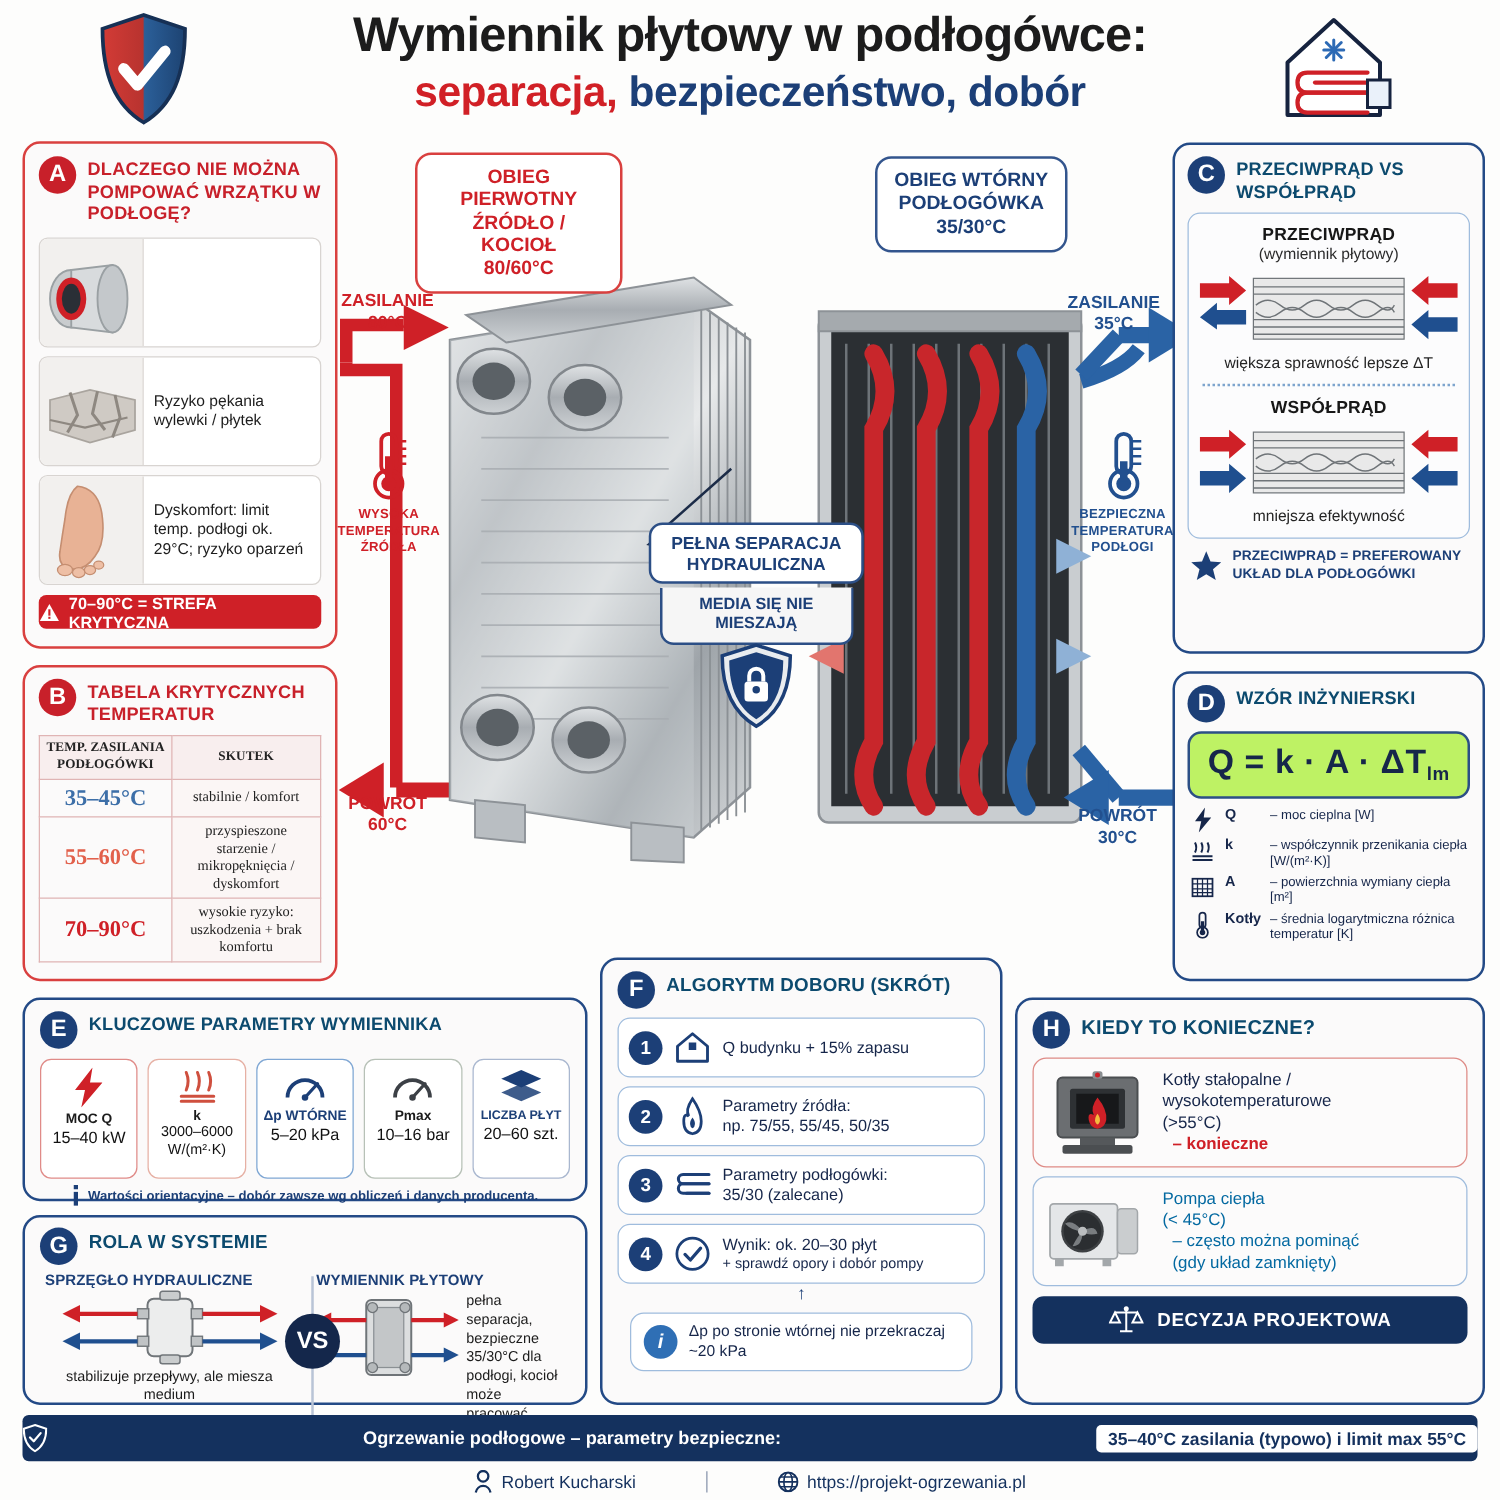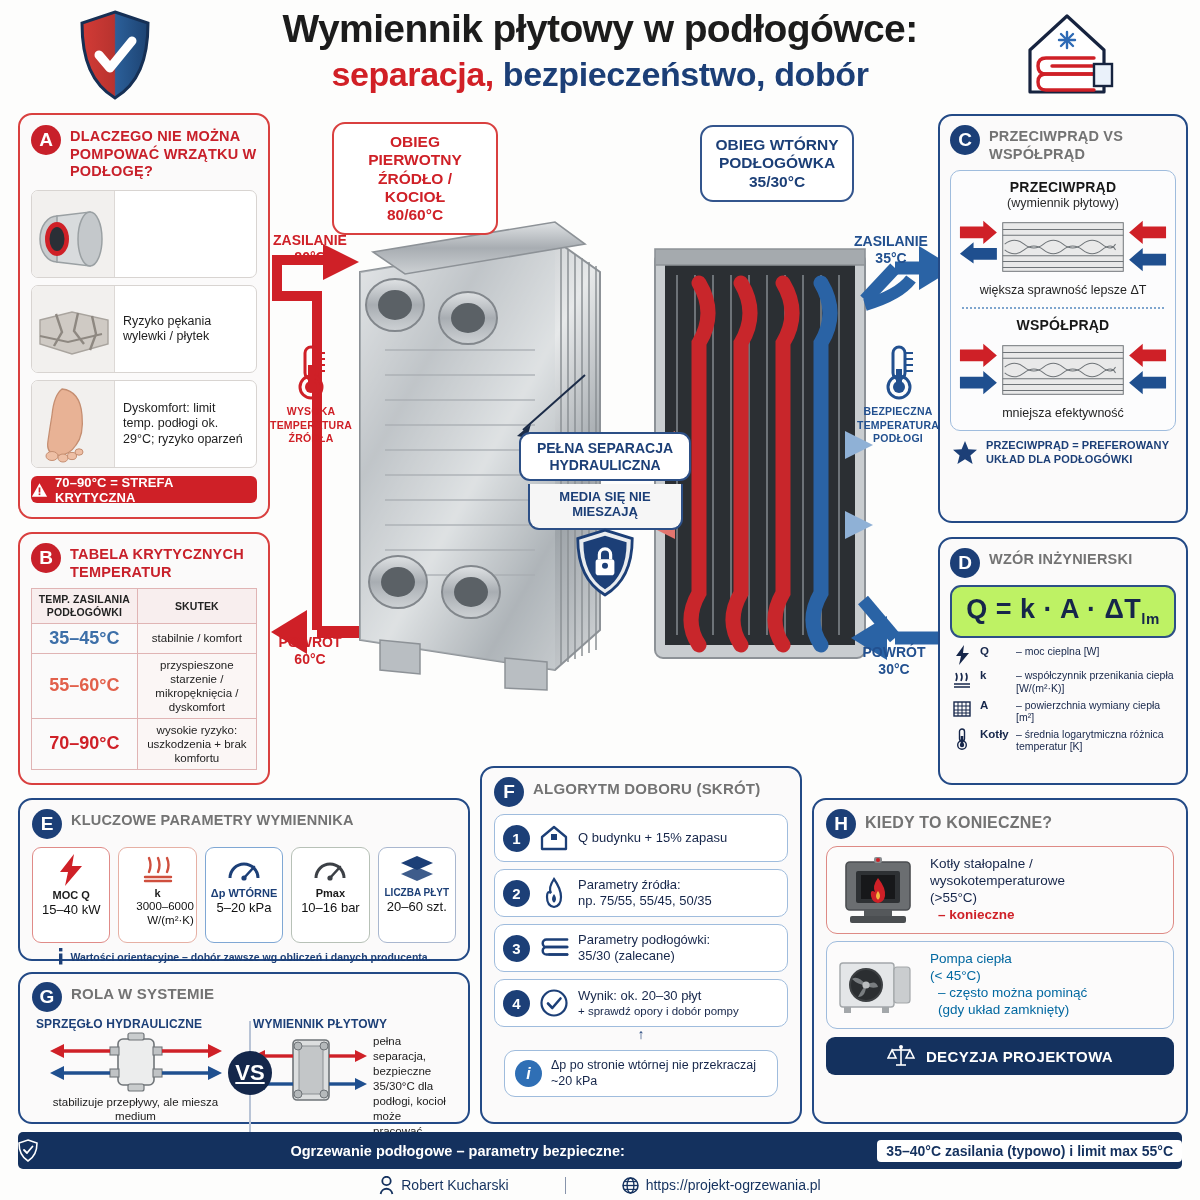--- a/index.html
+++ b/index.html
@@ -32,40 +32,40 @@
     width:30px; height:30px; border-radius:50%;
     display:inline-flex; align-items:center; justify-content:center;
     color:#fff; font-weight:bold; font-size:19px; flex:0 0 auto;
   }
   .badge.red { background:#c8202a; }
   .badge.blue { background:#1c3f77; }
 
   .card-head { display:flex; gap:9px; align-items:flex-start; }
   .card-title { font-size:14.5px; font-weight:bold; line-height:1.22; letter-spacing:.2px; text-transform:uppercase; padding-top:3px;}
   .card-title.red { color:#c8202a; }
-  .card-title.blue { color:#737373; }
+  .card-title.blue { color:#0c4a6e; }
 
   
   #cardA { left:18px; top:113px; width:252px; height:406px; padding:10px 11px; }
   .reason-list { margin-top:9px; display:flex; flex-direction:column; gap:7px; }
   .reason {
     display:flex; border:1px solid #d8d4d1; border-radius:7px; background:#fff;
     overflow:hidden; height:88px;
   }
   .reason .thumb { width:83px; flex:0 0 83px; border-right:1px solid #ddd9d6; background:#f2f0ee; position:relative;}
   .reason .rtext { padding:6px 6px 6px 8px; font-size:12.5px; line-height:1.24; color:#1d1d1d; display:flex; align-items:center;}
   .warn-bar {
     margin-top:8px; height:27px; border-radius:6px; background:#cf2027;
     display:flex; align-items:center; justify-content:center; gap:7px;
     color:#fff; font-weight:bold; font-size:13px; letter-spacing:.1px;
   }
 
   
   #cardB { left:18px; top:532px; width:252px; height:253px; padding:9px 11px; }
-  table.crit { width:100%; border-collapse:collapse; margin-top:7px; font-size:12px; }
+  table.crit { width:100%; border-collapse:collapse; margin-top:7px; font-size:12px;font-family:Liberation Serif, serif; }
   table.crit th, table.crit td { border:1px solid #e0b4b4; padding:4px 5px; text-align:center; vertical-align:middle;}
   table.crit th { background:#f8eeee; font-size:10.5px; font-weight:bold; color:#222; line-height:1.2; letter-spacing:.1px;}
   table.crit td.tmp { font-size:18px; font-weight:bold; width:47%; }
   table.crit td.eff { font-size:11.5px; line-height:1.22; color:#222; background:#fbf6f5;}
   .tmp-blue { color:#3d6fa8; }
   .tmp-orange { color:#e2604b; }
   .tmp-red { color:#cf2027; }
 
   
   .pill {
@@ -82,21 +82,21 @@
   .flowlabel.blue { color:#22508f; }
   #lblZas80 { left:264px; top:232px; width:92px; font-size:14px; }
   #lblPow60 { left:264px; top:634px; width:92px; font-size:14px; }
   #lblZas35 { left:845px; top:233px; width:92px; font-size:14px; }
   #lblPow30 { left:848px; top:644px; width:92px; font-size:14px; }
 
   .thermo-note { position:absolute; text-align:center; font-weight:bold; font-size:10.5px; line-height:1.3; letter-spacing:.2px;}
   #thermoSrc { left:262px; top:405px; width:98px; color:#cf2027; }
   #thermoFloor { left:848px; top:405px; width:100px; color:#22508f; }
 
-  .sep-badge { position:absolute; left:519px; top:432px; width:172px; text-align:center; }
+  .sep-badge { position:absolute; left:519px; top:418px; width:172px; text-align:center; }
   .sep-b1 {
     background:#fff; border:2px solid #2c4f86; border-radius:11px;
     color:#1c3f77; font-weight:bold; font-size:14px; line-height:1.18; padding:6px 4px;
   }
   .sep-b2 {
     margin:3px auto 0; width:155px;
     background:#f6f6f6; border:2px solid #2c4f86; border-top:none;
     border-radius:0 0 11px 11px;
     color:#1c3f77; font-weight:bold; font-size:13px; line-height:1.18; padding:5px 4px 8px;
   }
@@ -124,21 +124,21 @@
   .legend-row { display:flex; gap:6px; align-items:flex-start; font-size:10.5px; color:#16264a; line-height:1.2;}
   .legend-row .sym { width:24px; flex:0 0 24px; display:flex; justify-content:center; align-items:flex-start;}
   .legend-row .nm { width:30px; flex:0 0 30px; font-weight:bold; font-size:11.5px;}
   .legend-row .ds { flex:1; }
 
   
   #cardE { left:18px; top:798px; width:452px; height:163px; padding:9px 12px; }
   .param-row { margin-top:8px; display:flex; gap:8px; }
   .param {
     flex:1; border-radius:9px; background:#fff; padding:6px 2px 6px;
-    text-align:right; min-height:96px; display:flex; flex-direction:column; align-items:center; justify-content:flex-start;
+    text-align:center; min-height:96px; display:flex; flex-direction:column; align-items:center; justify-content:flex-start;
   }
   .param .pname { font-size:11px; font-weight:bold; color:#1b1b1b; margin-top:3px; }
   .param .pval { font-size:13px; color:#111; line-height:1.2; margin-top:1px;}
   .param.r { border:1.6px solid #e08b88; }
   .param.o { border:1.6px solid #e6b0a4; }
   .param.b { border:1.6px solid #7fa7d4; }
   .param.g { border:1.6px solid #b7c1b7; }
   .param.n { border:1.6px solid #a9b7cf; }
   .param.b .pname { color:#1c3f77;}
   .param.n .pname { color:#1c3f77; font-size:10px;}
@@ -146,22 +146,22 @@
 
   
   #cardG { left:18px; top:972px; width:452px; height:152px; padding:8px 12px; }
   .g-cols { display:flex; margin-top:5px; position:relative; }
   .g-col { flex:1; padding:0 4px; }
   .g-col.right { padding-left:14px; }
   .g-sub { font-size:12px; font-weight:bold; color:#1c3f77; letter-spacing:.1px;}
   .g-cap { font-size:11.5px; color:#1b1b1b; line-height:1.25; text-align:center; margin-top:2px;}
   .vs-circle {
     position:absolute; left:196px; top:34px; width:44px; height:44px; border-radius:50%;
-    background:#14274b; color:#fff; font-weight:bold; font-size:22px;
-    display:flex; align-items:center; justify-content:center; z-index:3;text-decoration:underline;
+    background:#14274b; color:#fff; font-weight:bold; font-size:19px;
+    display:flex; align-items:center; justify-content:center; z-index:3;
   }
   .g-vline { position:absolute; left:217px; top:4px; width:2px; height:120px; background:#b9c4d6;}
   .g-right-text { font-size:11.5px; color:#1b1b1b; line-height:1.3; }
 
   
   #cardF { left:480px; top:766px; width:322px; height:358px; padding:9px 12px; }
   .step {
     display:flex; align-items:center; gap:8px; margin-top:7px;
     border:1.5px solid #9fbcdd; border-radius:10px; background:#fff; padding:6px 8px; min-height:48px;
   }

